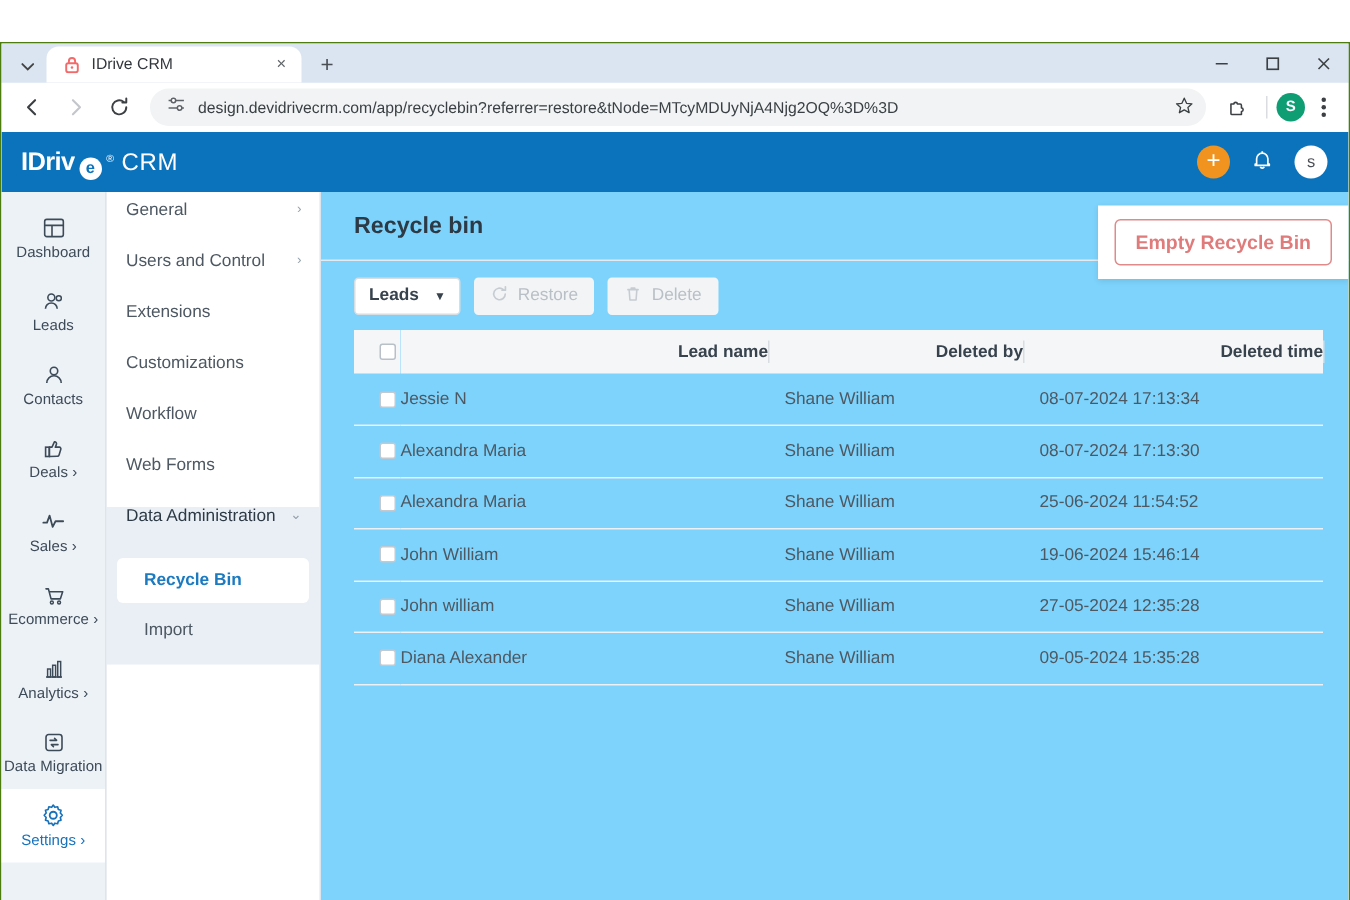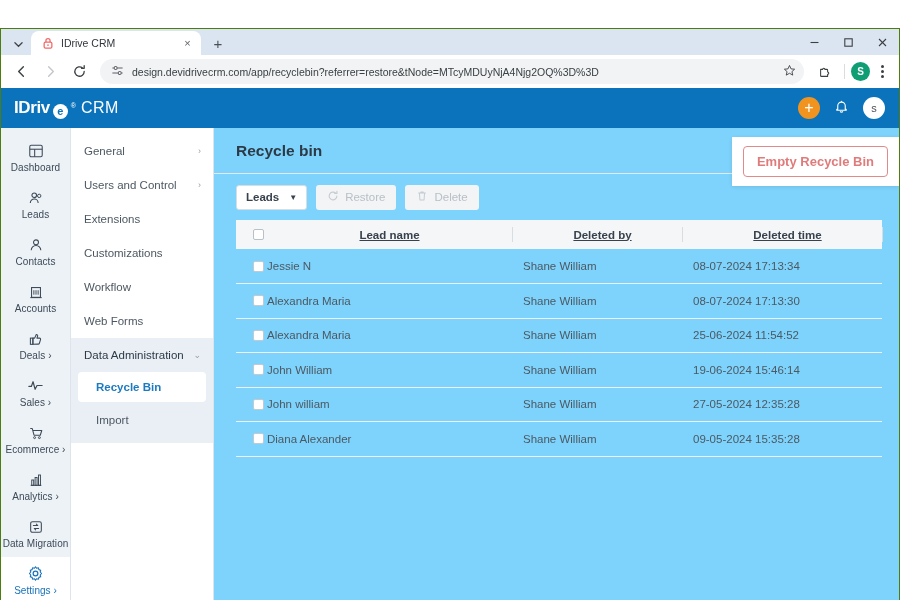--- a/index.html
+++ b/index.html
@@ -197,21 +197,21 @@
   
   .submenu {
     width: 143px; flex: 0 0 143px;
     background: #ffffff;
     border-right: 1px solid #dde4ec;
     padding-top: 6px;
     font-size: 11.5px;
   }
   .sm-item {
     height: 34px;
-    display: flex; align-items: center;
+    display: flex; align-items: flex-start;
     padding: 0 12px 0 13px;
     color: #4d5862; cursor: pointer;
   }
   .sm-item .chev { margin-left: auto; color: #93a0ac; font-size: 9px; }
   .sm-group { background: #eaeff5; padding-bottom: 5px; }
   .sm-group .sm-item.head { color: #2d3a46; }
   .sm-sub {
     height: 30px; margin: 0 7px 3px 7px;
     display: flex; align-items: center;
     padding-left: 18px;
@@ -276,24 +276,23 @@
     cursor: default;
     font-family: "Liberation Sans", sans-serif;
   }
 
   .tablewrap { padding: 0 22px; flex: 1 1 auto; min-height:0; }
   table { width: 100%; border-collapse: collapse; table-layout: fixed; }
   thead th {
     background: #f5f6f8;
     height: 29px;
     font-size: 11.5px; color: #37424d; font-weight: bold;
-    text-align: center;
+    text-align: right;
     padding: 0;
     position: relative;
-    text-decoration: underline;
   }
   thead th.divider::before {
     content: ""; position: absolute; left: 0; top: 7px; bottom: 7px;
     width: 1px; background: #d9dde2;
   }
   tbody td {
     height: 34.5px;
     font-size: 11.5px; color: #4d5862;
     border-bottom: 1px solid #eef0f3;
     padding: 0;
@@ -450,32 +449,20 @@
           <span class="rail-lbl">Leads</span>
         </div>
         <div class="rail-item">
           <span class="rail-ico">
               <svg width="16" height="16" viewBox="0 0 18 18">
                 <circle cx="9" cy="6" r="2.8" fill="none" stroke="currentColor" stroke-width="1.2"></circle>
                 <path d="M3.6 15 a5.4 5.4 0 0 1 10.8 0" fill="none" stroke="currentColor" stroke-width="1.2"></path>
               </svg>
             </span>
           <span class="rail-lbl">Contacts</span>
-        </div>
-        <div class="rail-item">
-          <span class="rail-ico">
-              <svg width="16" height="16" viewBox="0 0 18 18">
-                <rect x="4" y="4" width="10" height="11" fill="none" stroke="currentColor" stroke-width="1.2"></rect>
-                <line x1="2.6" y1="15.3" x2="15.4" y2="15.3" stroke="currentColor" stroke-width="1.2"></line>
-                <line x1="6.6" y1="7" x2="6.6" y2="12" stroke="currentColor" stroke-width="1.1"></line>
-                <line x1="9" y1="7" x2="9" y2="12" stroke="currentColor" stroke-width="1.1"></line>
-                <line x1="11.4" y1="7" x2="11.4" y2="12" stroke="currentColor" stroke-width="1.1"></line>
-              </svg>
-            </span>
-          <span class="rail-lbl">Accounts</span>
         </div>
         <div class="rail-item">
           <span class="rail-ico">
               <svg width="16" height="16" viewBox="0 0 18 18">
                 <path d="M5.5 15 V8 h2 l1.8 -4 a1.4 1.4 0 0 1 1.5 1.9 L10 8 h3 a1.2 1.2 0 0 1 1.1 1.6 l-1.3 4.2 a1.4 1.4 0 0 1 -1.3 1 Z" fill="none" stroke="currentColor" stroke-width="1.2" stroke-linejoin="round"></path>
                 <rect x="2.7" y="8" width="2.8" height="7" fill="none" stroke="currentColor" stroke-width="1.2"></rect>
               </svg>
             </span>
           <span class="rail-lbl">Deals ›</span>
         </div>

